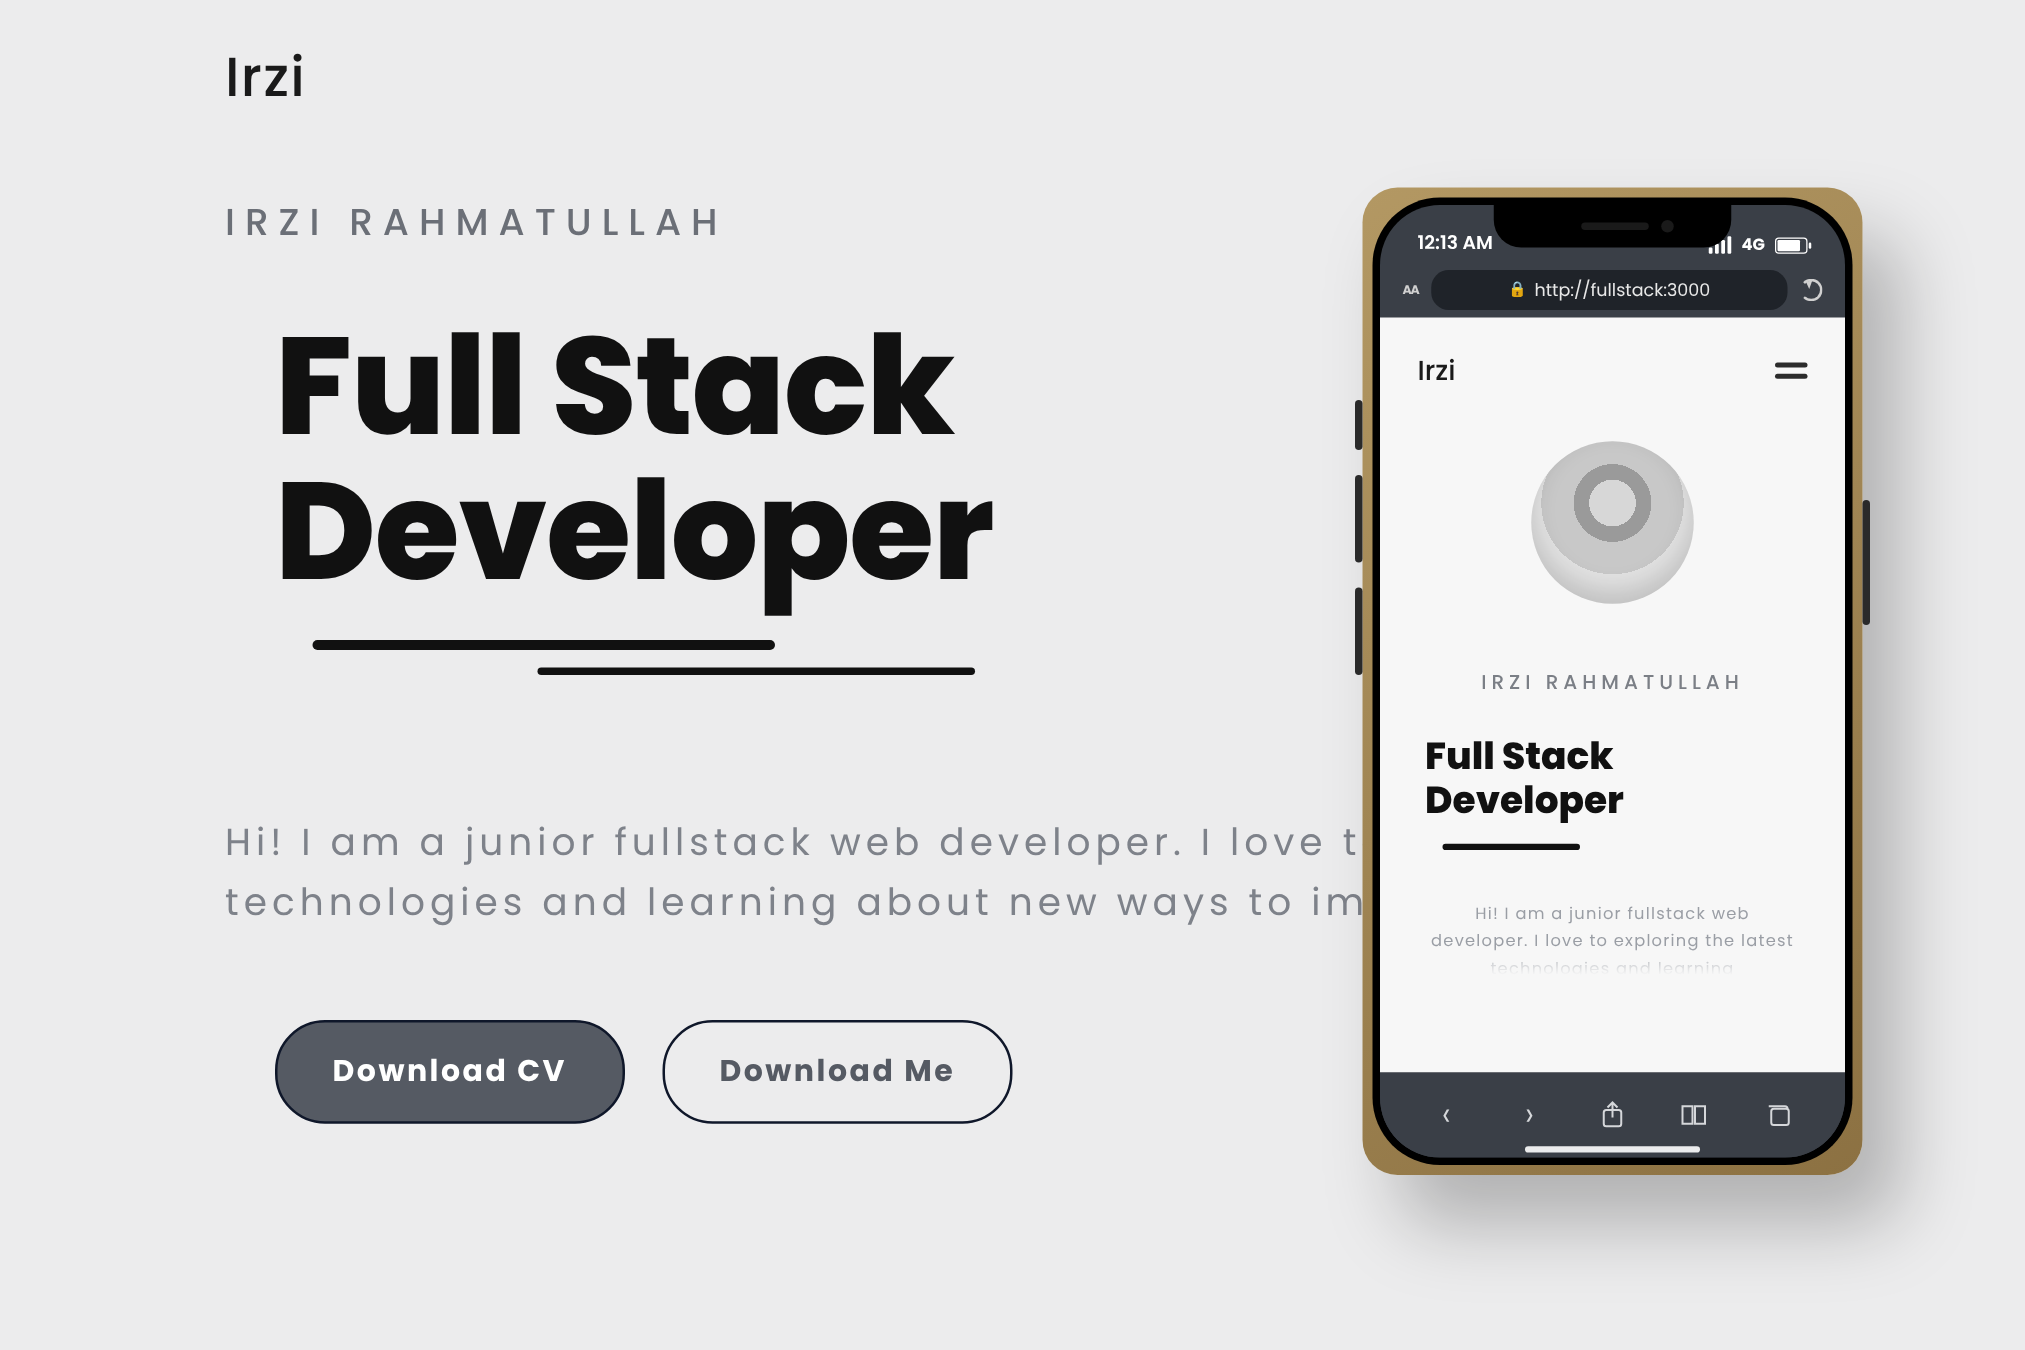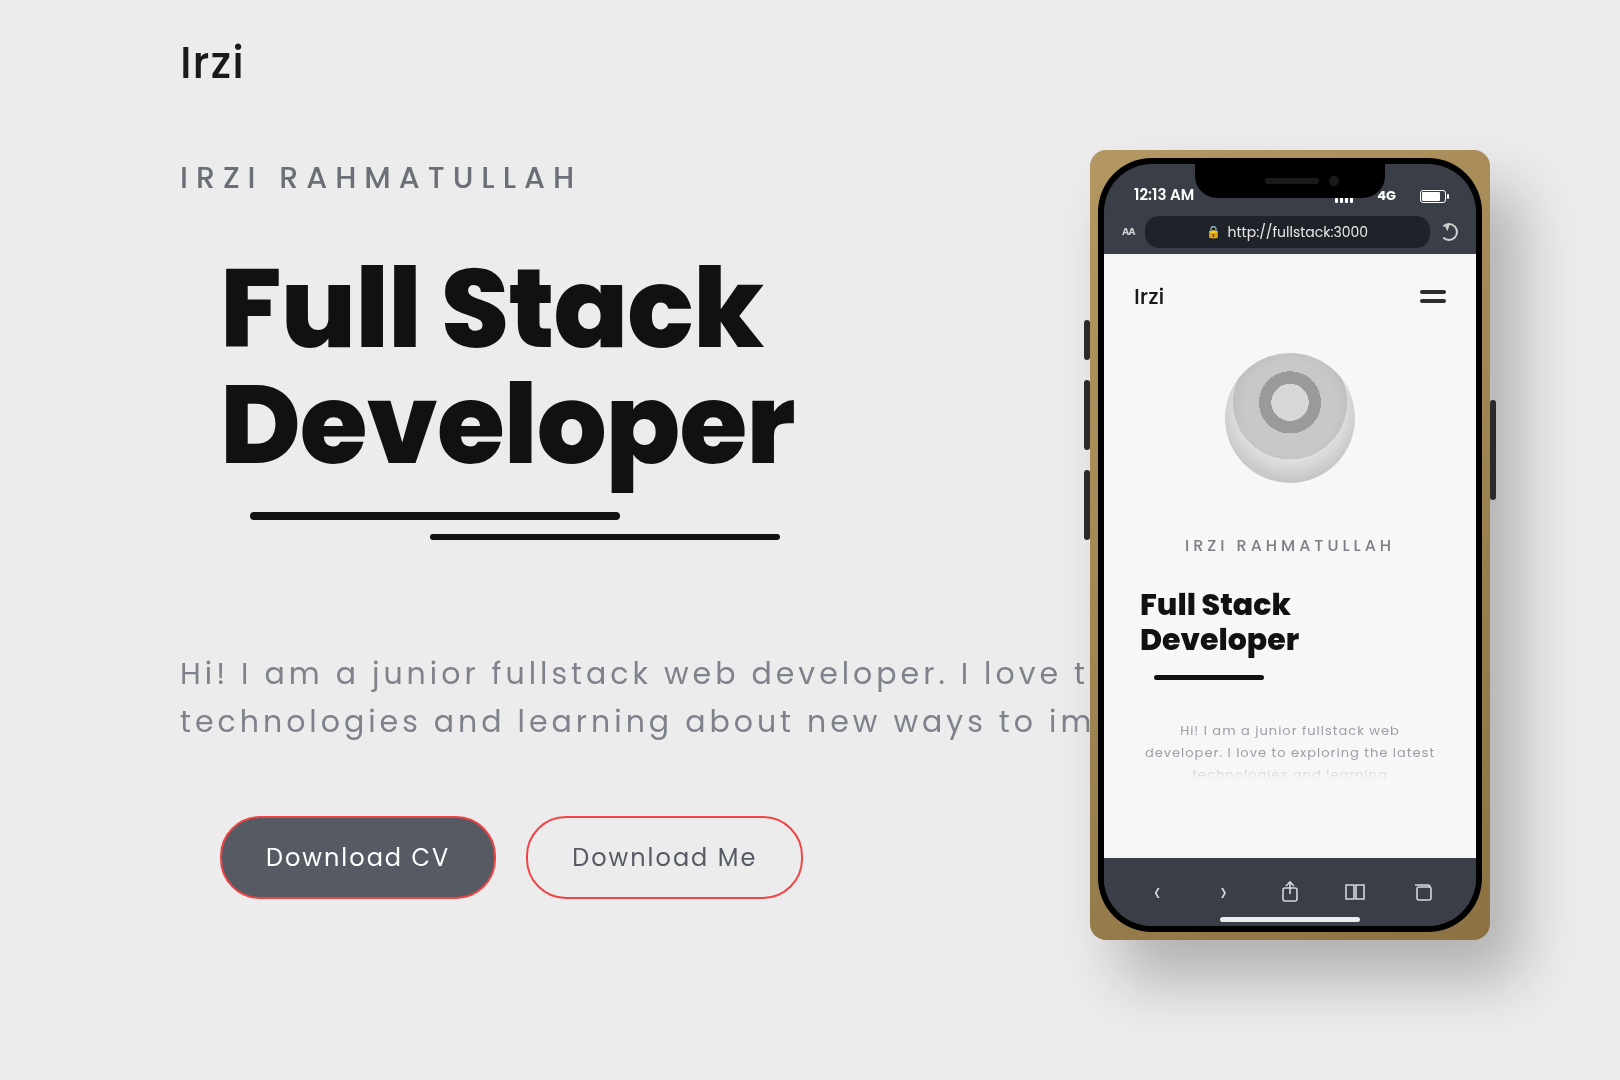--- a/index.html
+++ b/index.html
@@ -51,39 +51,39 @@
   .intro-desktop {
     font-size: 30px;
     color: #7e828a;
     letter-spacing: 4px;
     line-height: 1.6;
     margin-bottom: 70px;
   }
   .btn-row { display:flex; gap:30px; margin-left:40px; }
   .btn {
     font-size: 24px;
-    font-weight: 400;
+    font-weight: 700;
     letter-spacing: 2px;
     padding: 22px 44px;
     border-radius: 40px;
-    border: 2px solid #ef4444;
+    border: 2px solid #0f172a;
     cursor: pointer;
     font-family: inherit;
   }
   .btn-primary { background:#555a63; color:#fff; }
   .btn-outline { background:transparent; color:#555a63; }
 
   
   .phone {
     position: absolute;
     top: 150px;
     right: 130px;
     width: 400px;
     height: 790px;
-    border-radius: 16px;
+    border-radius: 28px;
     background: linear-gradient(145deg,#b39863,#8c7142);
     box-shadow: 30px 40px 60px rgba(0,0,0,0.25);
     padding: 8px;
     margin-left: 47px;
   }
   .phone-inner {
     width:100%; height:100%;
     background:#000;
     border-radius:54px;
     padding: 6px;
@@ -119,21 +119,21 @@
     content:""; position:absolute; left:70px; top:14px;
     width:54px; height:6px; border-radius:3px; background:#1a1a1a;
   }
 
   .status-bar {
     height:46px;
     display:flex; justify-content:space-between; align-items:flex-end;
     padding: 0 30px 4px 30px;
     color:#fff; font-size:15px; font-weight:600;
   }
-  .status-right { display:flex; gap:24px; align-items:center; font-size:13px; font-weight:700;text-align:center; }
+  .status-right { display:flex; gap:8px; align-items:center; font-size:13px; font-weight:700;text-align:center; }
   .signal-icon { display:inline-flex; gap:2px; align-items:flex-end; }
   .signal-icon span { width:3px; background:#fff; display:block; border-radius:1px;}
   .signal-icon span:nth-child(1){height:5px}
   .signal-icon span:nth-child(2){height:8px}
   .signal-icon span:nth-child(3){height:11px}
   .signal-icon span:nth-child(4){height:14px}
   .battery-icon {
     width:26px; height:13px; border:1.5px solid #fff; border-radius:3px; position:relative;
   }
   .battery-icon::after{content:"";position:absolute;right:-4px;top:3px;width:2px;height:5px;background:#fff;border-radius:1px;}

